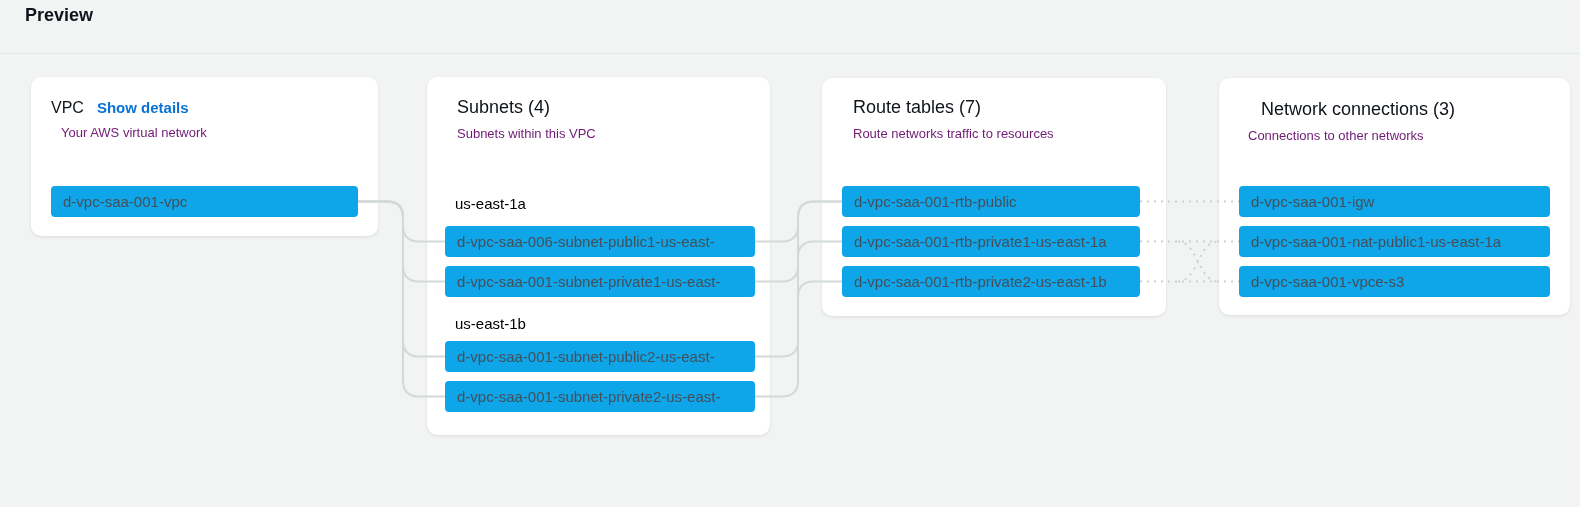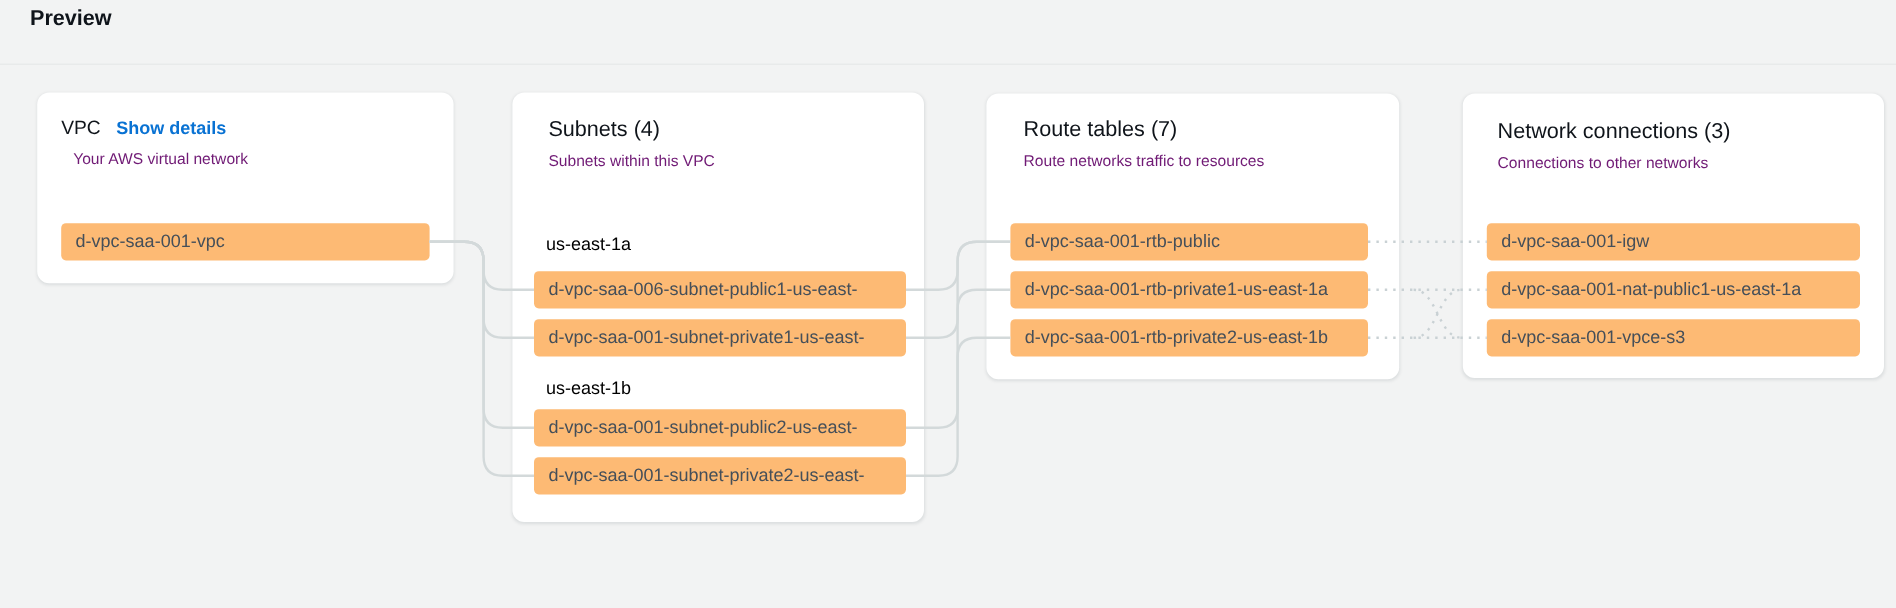--- a/index.html
+++ b/index.html
@@ -46,21 +46,21 @@
     font-size: 15px; font-weight: 700; color: #0972d3;
     text-decoration: none; cursor: pointer; white-space: nowrap;
   }
   .card-subtitle {
     position: absolute;
     font-size: 13px; font-weight: 400; color: #701a75;
     white-space: nowrap;
   }
   .pill {
     position: absolute; height: 31px;
-    background: #fdba74;
+    background: #0ea5e9;
     border-radius: 4px;
     box-sizing: border-box;
     padding-left: 12px; padding-right: 8px;
     font-size: 15px; color: #454f59;
     line-height: 31px;
     white-space: nowrap; overflow: hidden;
     z-index: 3;
   }
   .zone-label {
     position: absolute;
@@ -118,18 +118,18 @@
 
 <div class="card" style="left:822px; top:78px; width:344px; height:238px;">
   <div class="card-title" style="left:31px; top:19px;">Route tables (7)</div>
   <div class="card-subtitle" style="left:31px; top:48px;">Route networks traffic to resources</div>
   <div class="pill" style="left:20px; top:108px; width:298px;">d-vpc-saa-001-rtb-public</div>
   <div class="pill" style="left:20px; top:148px; width:298px;">d-vpc-saa-001-rtb-private1-us-east-1a</div>
   <div class="pill" style="left:20px; top:188px; width:298px;">d-vpc-saa-001-rtb-private2-us-east-1b</div>
 </div>
 
 <div class="card" style="left:1219px; top:78px; width:351px; height:237px;">
-  <div class="card-title" style="left:29px; top:21px;">Network connections (3)</div>
+  <div class="card-title" style="left:42px; top:21px;">Network connections (3)</div>
   <div class="card-subtitle" style="left:29px; top:50px;">Connections to other networks</div>
   <div class="pill" style="left:20px; top:108px; width:311px;">d-vpc-saa-001-igw</div>
   <div class="pill" style="left:20px; top:148px; width:311px;">d-vpc-saa-001-nat-public1-us-east-1a</div>
   <div class="pill" style="left:20px; top:188px; width:311px;">d-vpc-saa-001-vpce-s3</div>
 </div>
 
 </body></html>

